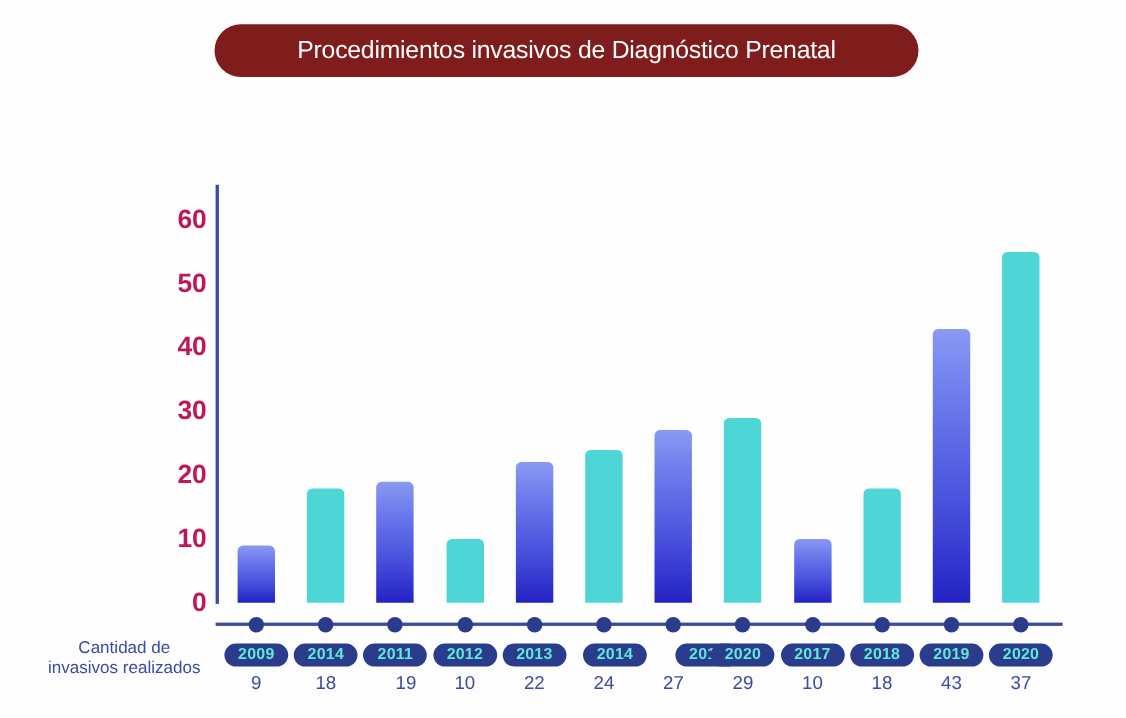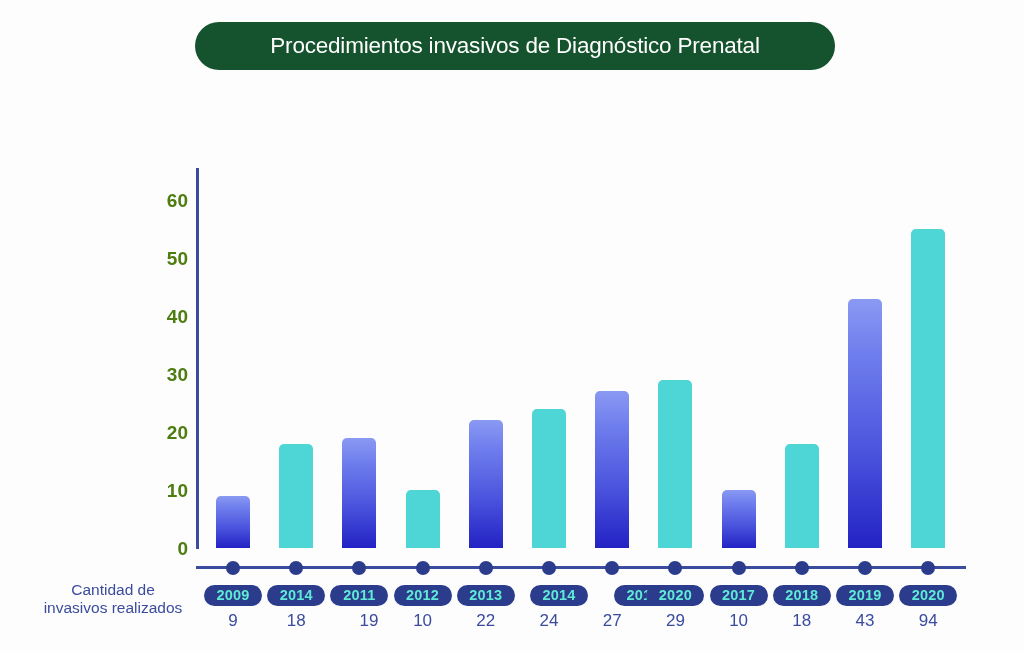--- a/index.html
+++ b/index.html
@@ -15,21 +15,21 @@
     position: relative;
   }
 
   
   .title-pill {
     position: absolute;
     left: 195px;
     top: 22px;
     width: 640px;
     height: 48px;
-    background: #14532d;
+    background: #7f1d1d;
     border-radius: 24px;
     display: flex;
     align-items: center;
     justify-content: center;
     box-sizing: border-box;
   }
   .title-pill .title-text {
     color: #ffffff;
     font-size: 22.5px;
     font-weight: 400;
@@ -59,23 +59,23 @@
     position: absolute;
     left: 140px;
     top: 160px;
     width: 48px;
     height: 400px;
   }
   .y-label {
     position: absolute;
     right: 0;
     transform: translateY(-50%);
-    font-size: 19px;
+    font-size: 24px;
     font-weight: 700;
-    color: #4d7c0f;
+    color: #be185d;
     text-align: left;
     line-height: 1;
   }
 
   
   .bars-layer {
     position: absolute;
     left: 0;
     top: 0;
     width: 1024px;
@@ -255,13 +255,13 @@
     <span>2018</span>
   </div>
 <div class="value-cell" style="left: 801.8px;">18</div>
 <div class="year-pill" style="left: 865px;">
     <span>2019</span>
   </div>
 <div class="value-cell" style="left: 865px;">43</div>
 <div class="year-pill" style="left: 928.2px;">
     <span>2020</span>
   </div>
-<div class="value-cell" style="left: 928.2px;">94</div>
+<div class="value-cell" style="left: 928.2px;">37</div>
 
 </body></html>

